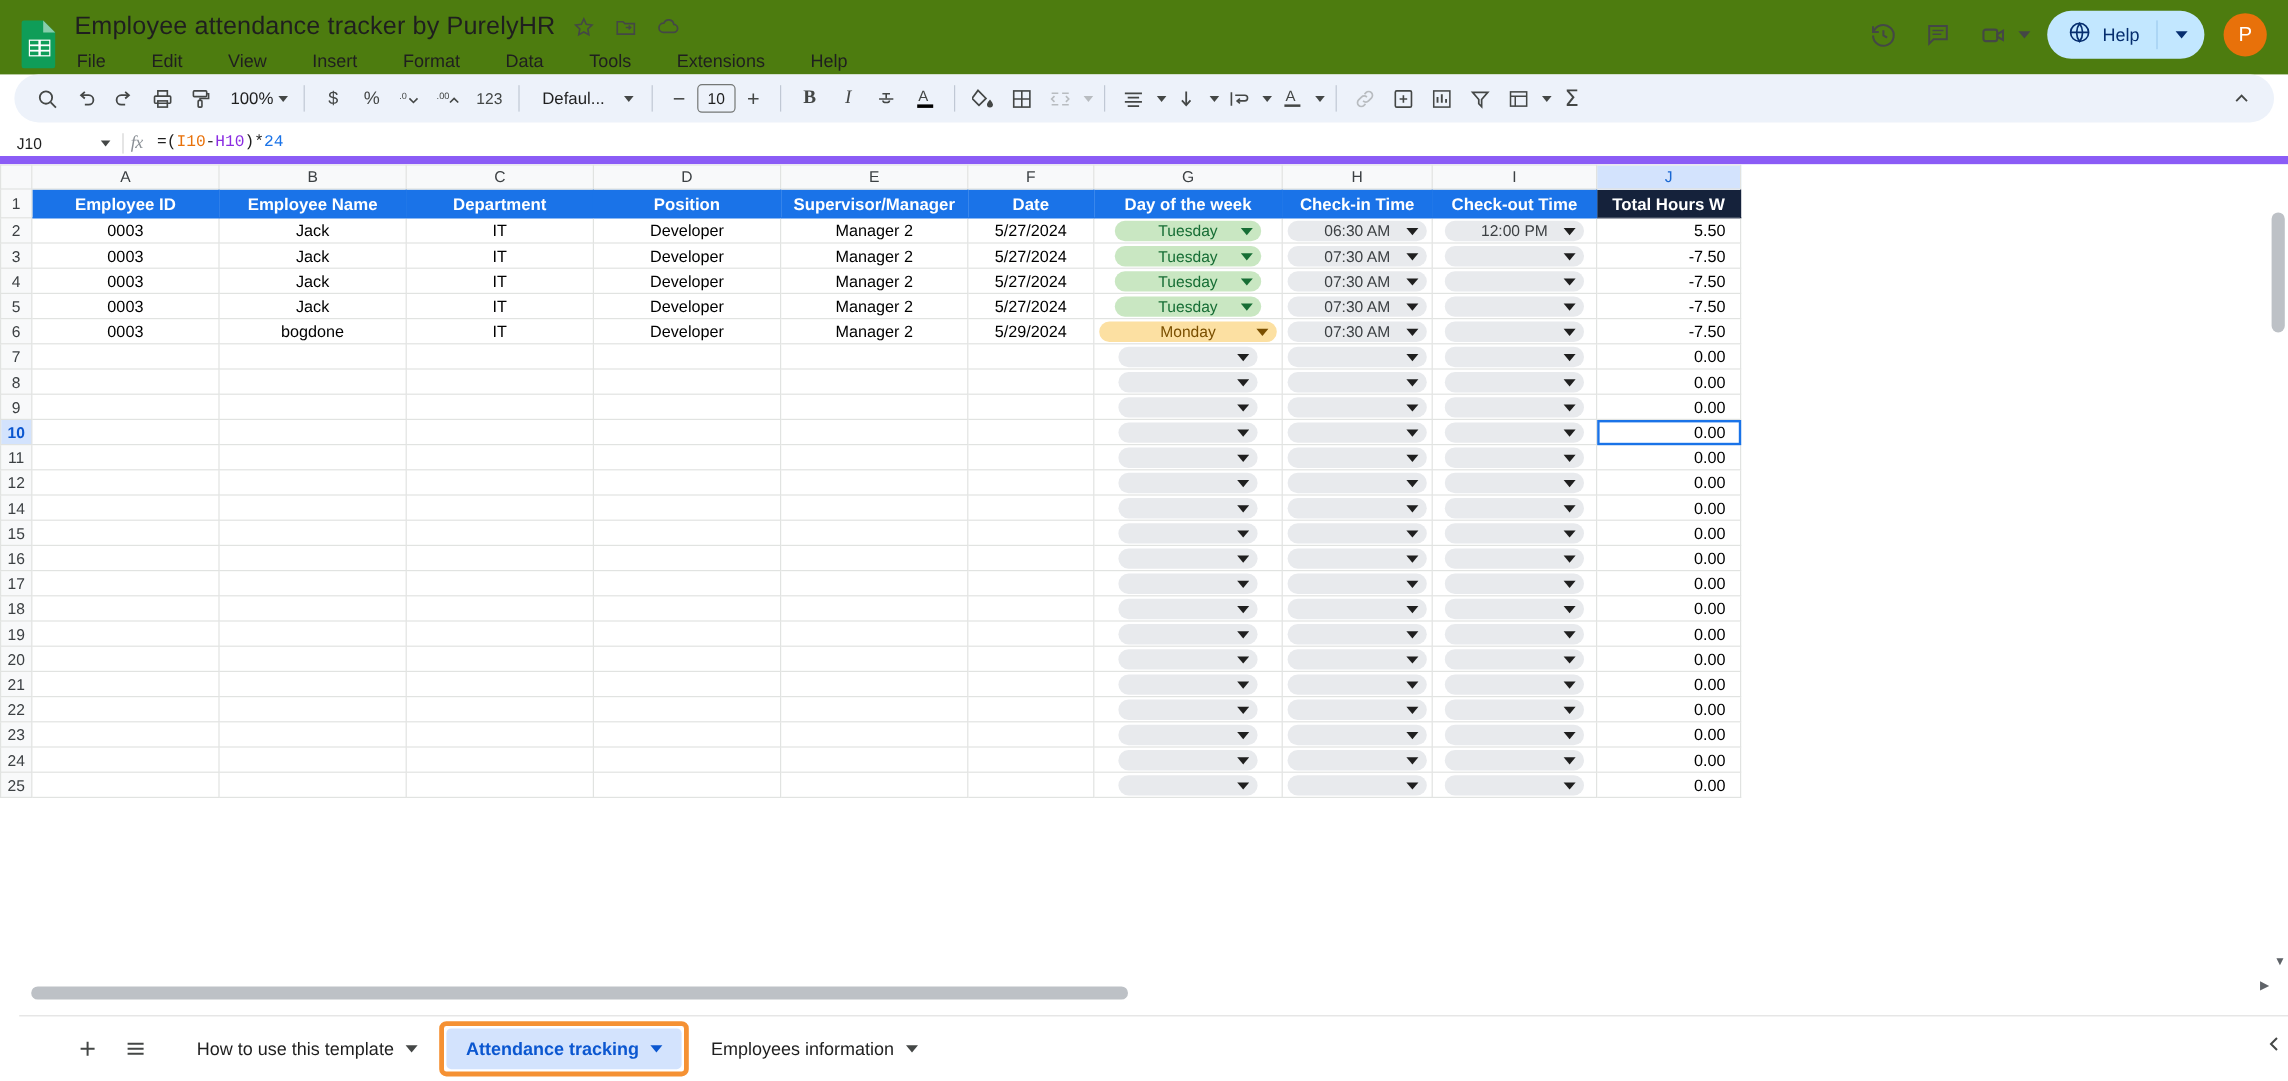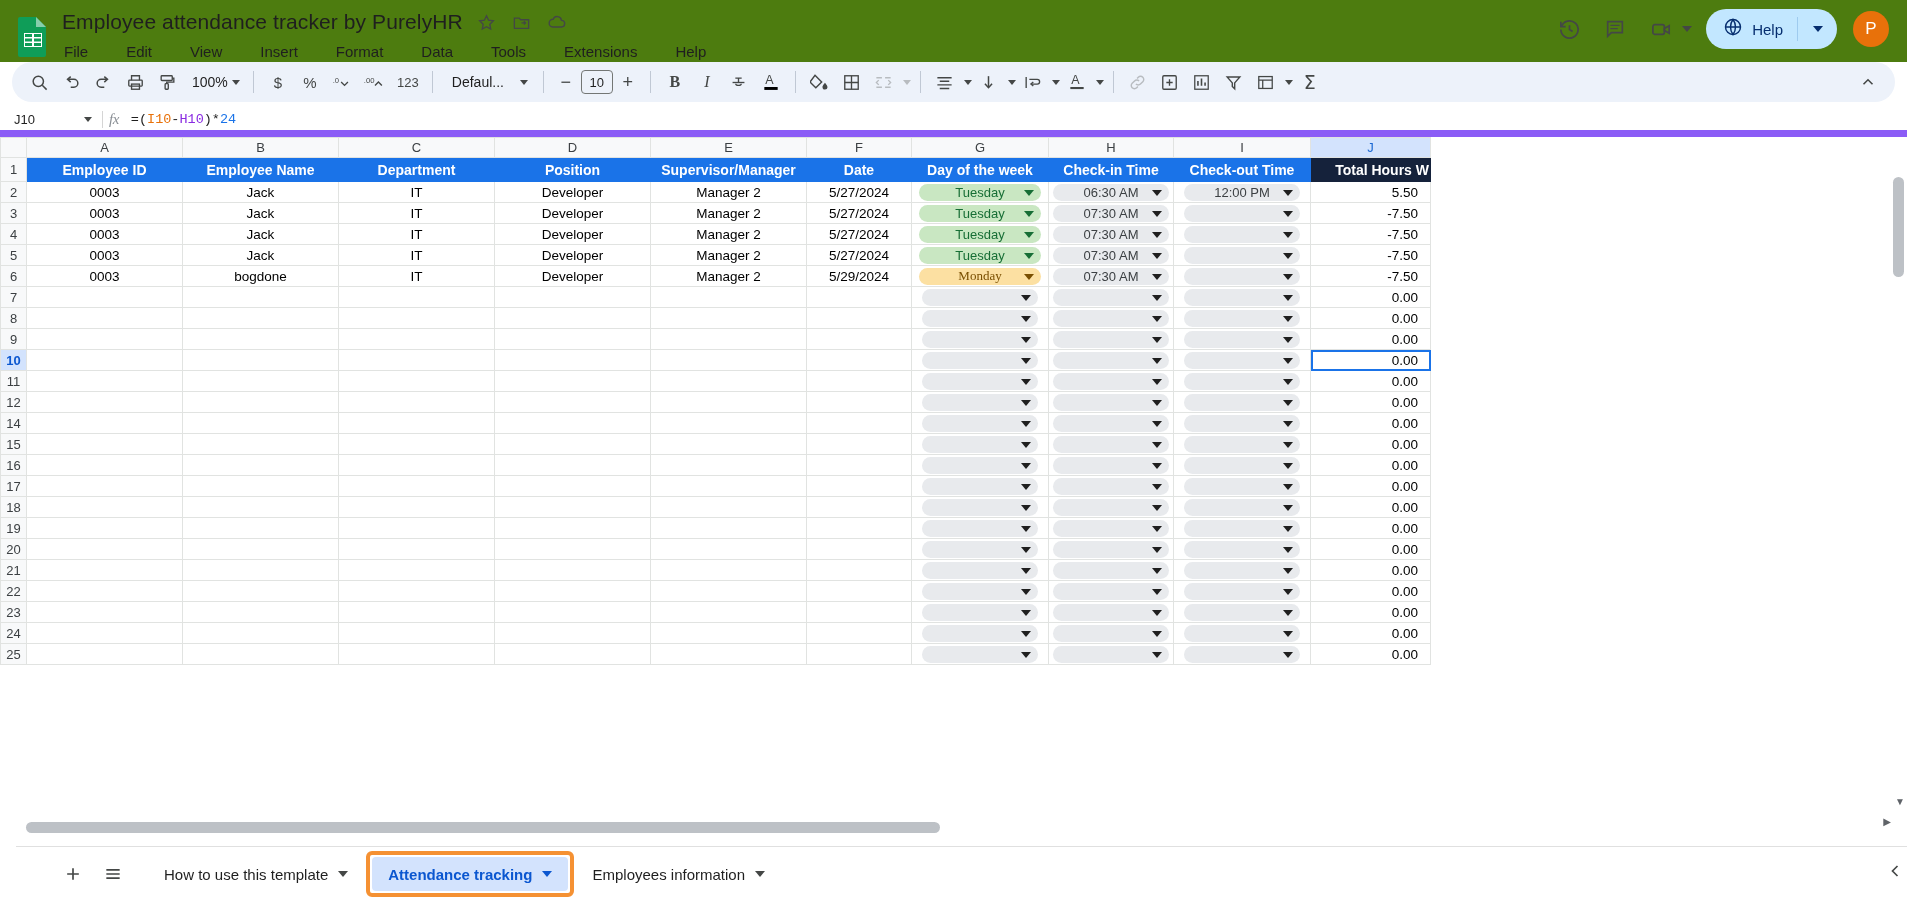--- a/index.html
+++ b/index.html
@@ -142,34 +142,34 @@
     border: 1px solid #e1e3e1; height: 21px; padding: 0 4px;
     font-size: 13.5px; color: #000; text-align: center;
     white-space: nowrap; overflow: hidden; background:#fff;
   }
   td.hdr {
     background: #1a73e8; color: #fff; font-weight: 700; font-size: 14px;
     text-align: center; height: 24px; border: 1px solid #1a73e8;
   }
   td.hdr-dark {
     background: #15223b; color: #fff; font-weight: 700; font-size: 14px;
-    text-align: right; height: 24px; border: 1px solid #15223b;
+    text-align: center; height: 24px; border: 1px solid #15223b;
     overflow:hidden;
   }
   td.num { text-align: right; padding-right: 12px; }
   td.selcell { outline: 2px solid #1a73e8; outline-offset: -2px; }
 
   .chip {
     display: flex; align-items: center; justify-content: center;
     position: relative; height: 17px; border-radius: 9px;
     background: #e8eaed; margin: 0 auto; width: 116px;
     font-size: 13px; color: #3c4043; cursor: pointer;
   }
   .chip.green { background: #c9e7c2; color: #176e35; width: 122px; }
-  .chip.amber { background: #fce0a2; color: #7a4f01; width: 122px; font-family: Liberation Serif, serif; }
+  .chip.amber { background: #fce0a2; color: #7a4f01; width: 148px; }
   .chip .dd {
     position: absolute; right: 7px; top: 50%; margin-top: -2px;
     width: 0; height: 0; border-left: 5px solid transparent;
     border-right: 5px solid transparent; border-top: 6px solid #1f1f1f;
   }
   .chip.green .dd { border-top-color: #176e35; }
   .chip.amber .dd { border-top-color: #7a4f01; }
 
   
   .hscroll-track {

